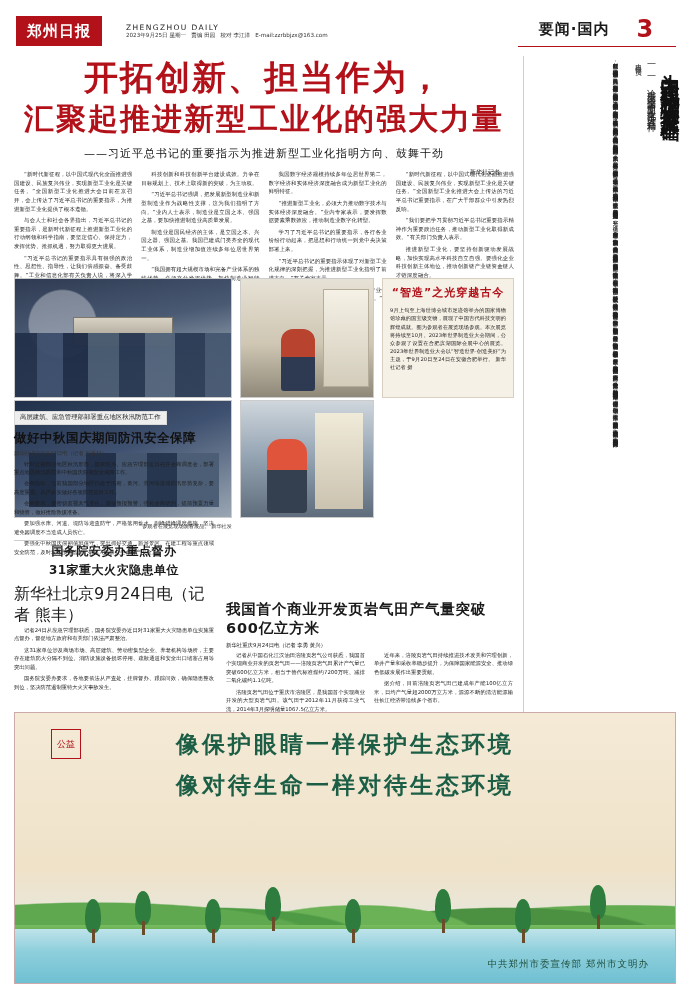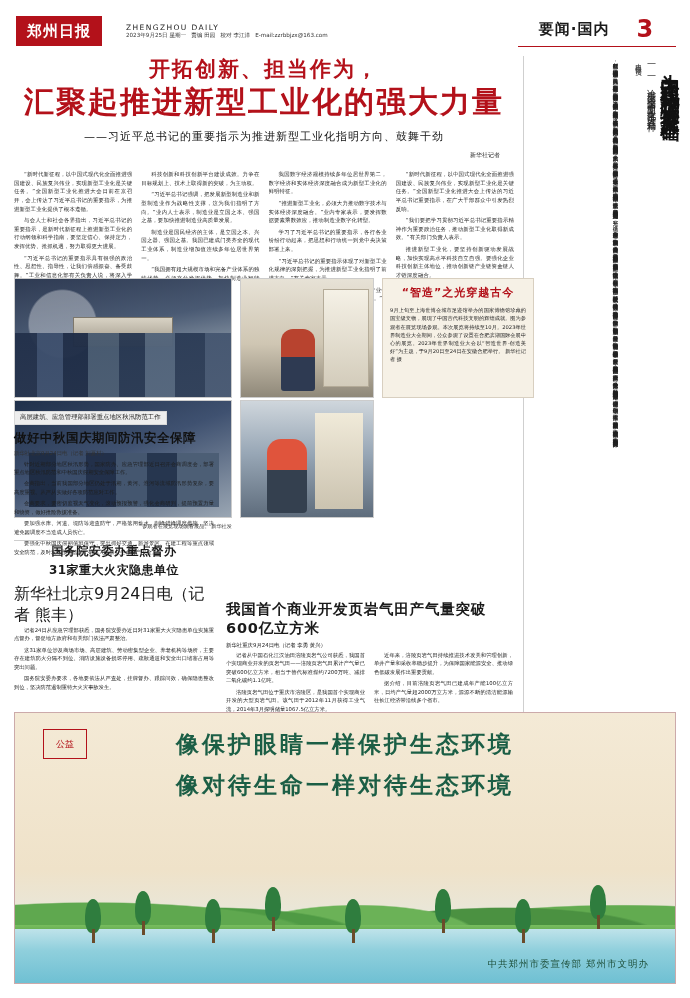--- a/index.html
+++ b/index.html
@@ -62,21 +62,21 @@
     writing-mode: vertical-rl;
     font-size:5.4px; line-height:1.55; color:#222; text-align:justify;
     letter-spacing:0.2px; overflow:hidden;
   }
   .right-sep { position:absolute; right:166px; top:56px; width:1px; height:800px; background:#cfcfcf; }
 
   
   .headline-wrap {
     position:absolute; left:14px; top:56px; width:500px; text-align:center;
   }
-  .hl1 { font-size:21px; font-weight:bold; color:#b3111a; letter-spacing:2px; line-height:1.25; }
+  .hl1 { font-size:34px; font-weight:bold; color:#b3111a; letter-spacing:2px; line-height:1.25; }
   .hl2 { font-size:30px; font-weight:bold; color:#b3111a; letter-spacing:2px; line-height:1.3; }
   .hl-sub { font-size:11px; color:#111; margin-top:8px; letter-spacing:1px; }
   .hl-byline { font-size:6px; text-align:right; margin-top:7px; padding-right:14px; color:#222; }
 
   
   .cols {
     position:absolute; left:14px; top:170px; width:500px; height:300px;
     display:flex; gap:9px;
   }
   .col {
@@ -110,21 +110,21 @@
   .pB .kid {
     position:absolute; left:40px; bottom:6px; width:34px; height:62px;
     background:linear-gradient(180deg,#b8432f 0 45%, #2e3a52 45% 100%);
     border-radius:12px 12px 3px 3px;
   }
   .pB .panel {
     position:absolute; left:82px; top:10px; width:46px; height:98px;
     background:linear-gradient(180deg,#f5f1e6,#d3ccbb); border:1px solid #b4ab98;
   }
   .caption-box {
-    position:absolute; left:368px; top:0; width:152px; height:120px;
+    position:absolute; left:368px; top:0; width:132px; height:120px;
     border:1px solid #d8cfc0; background:#f6f1e6; padding:6px 7px;
   }
   .cap-title {
     font-size:11px; font-weight:bold; color:#b3111a; text-align:center;
     letter-spacing:1px; line-height:1.4; margin-bottom:6px;
   }
   .cap-body { font-size:5.2px; line-height:1.55; text-align:justify; color:#262626; }
 
   
   .photo2 {
@@ -175,21 +175,21 @@
   .pcap2 { position:absolute; left:0px; top:245px; width:218px; font-size:5.2px; color:#333; line-height:1.5; }
   .sign { font-size:5.2px; text-align:right; color:#333; }
 
   
   .ad {
     position:absolute; left:14px; top:712px; width:662px; height:272px;
     border:1px solid #caa; background:linear-gradient(180deg,#f4ead6 0%, #efe2c9 58%, #dfeef2 100%);
     overflow:hidden;
   }
   .ad-seal {
-    position:absolute; left:28px; top:16px; width:44px; height:30px;
+    position:absolute; left:36px; top:16px; width:30px; height:30px;
     border:1.5px solid #b3111a; color:#b3111a; font-size:9px;
     display:flex; align-items:center; justify-content:center; letter-spacing:0px;
   }
   .ad-t1, .ad-t2 {
     text-align:center; font-size:23px; font-weight:bold; color:#1b5e45;
     letter-spacing:3px;
   }
   .ad-t1 { margin-top:16px; }
   .ad-t2 { margin-top:10px; }
   .ad-credit {

